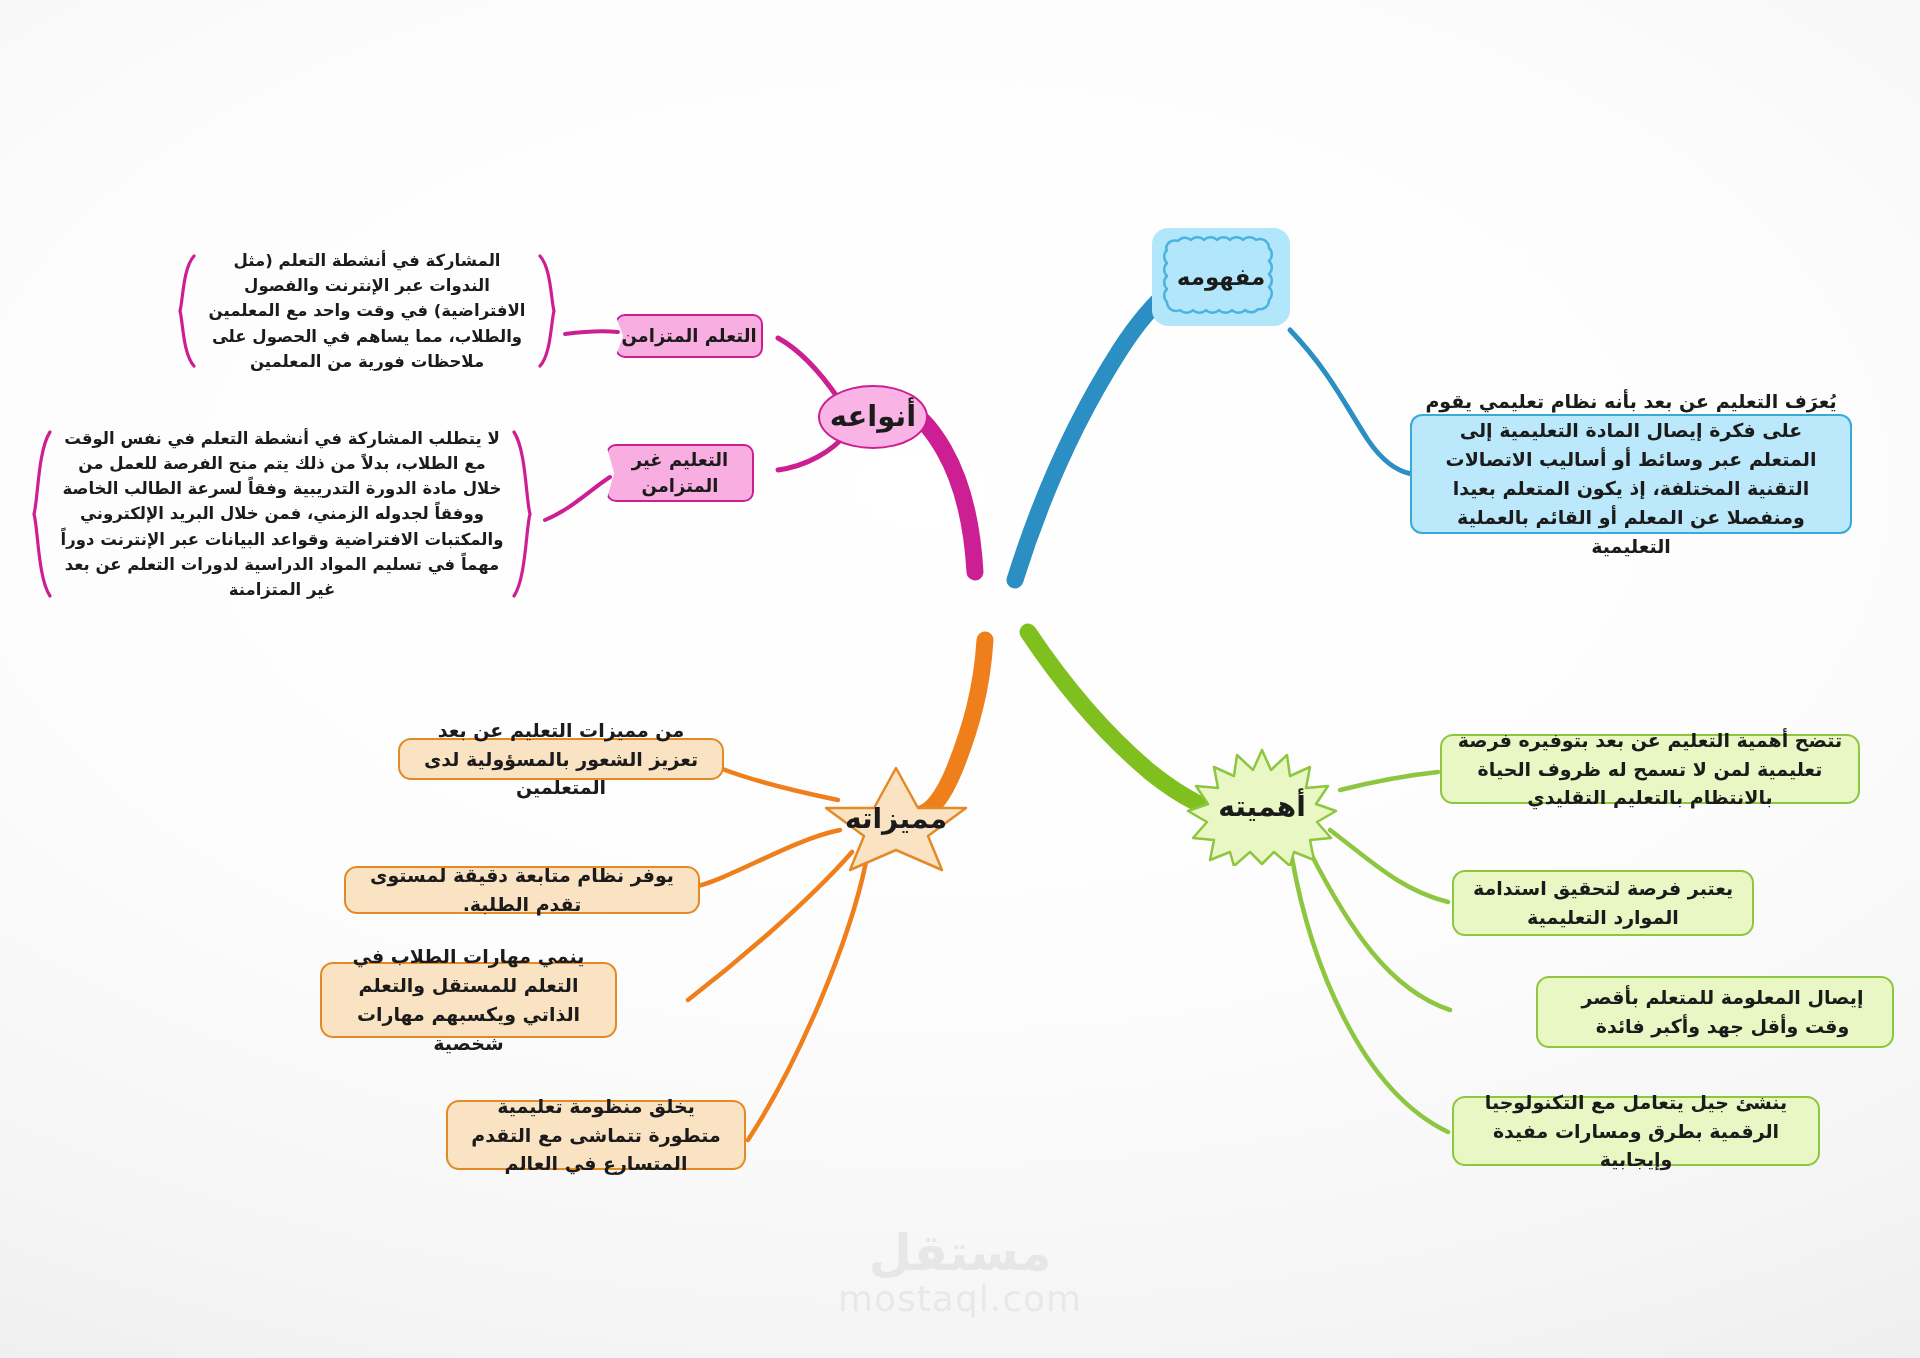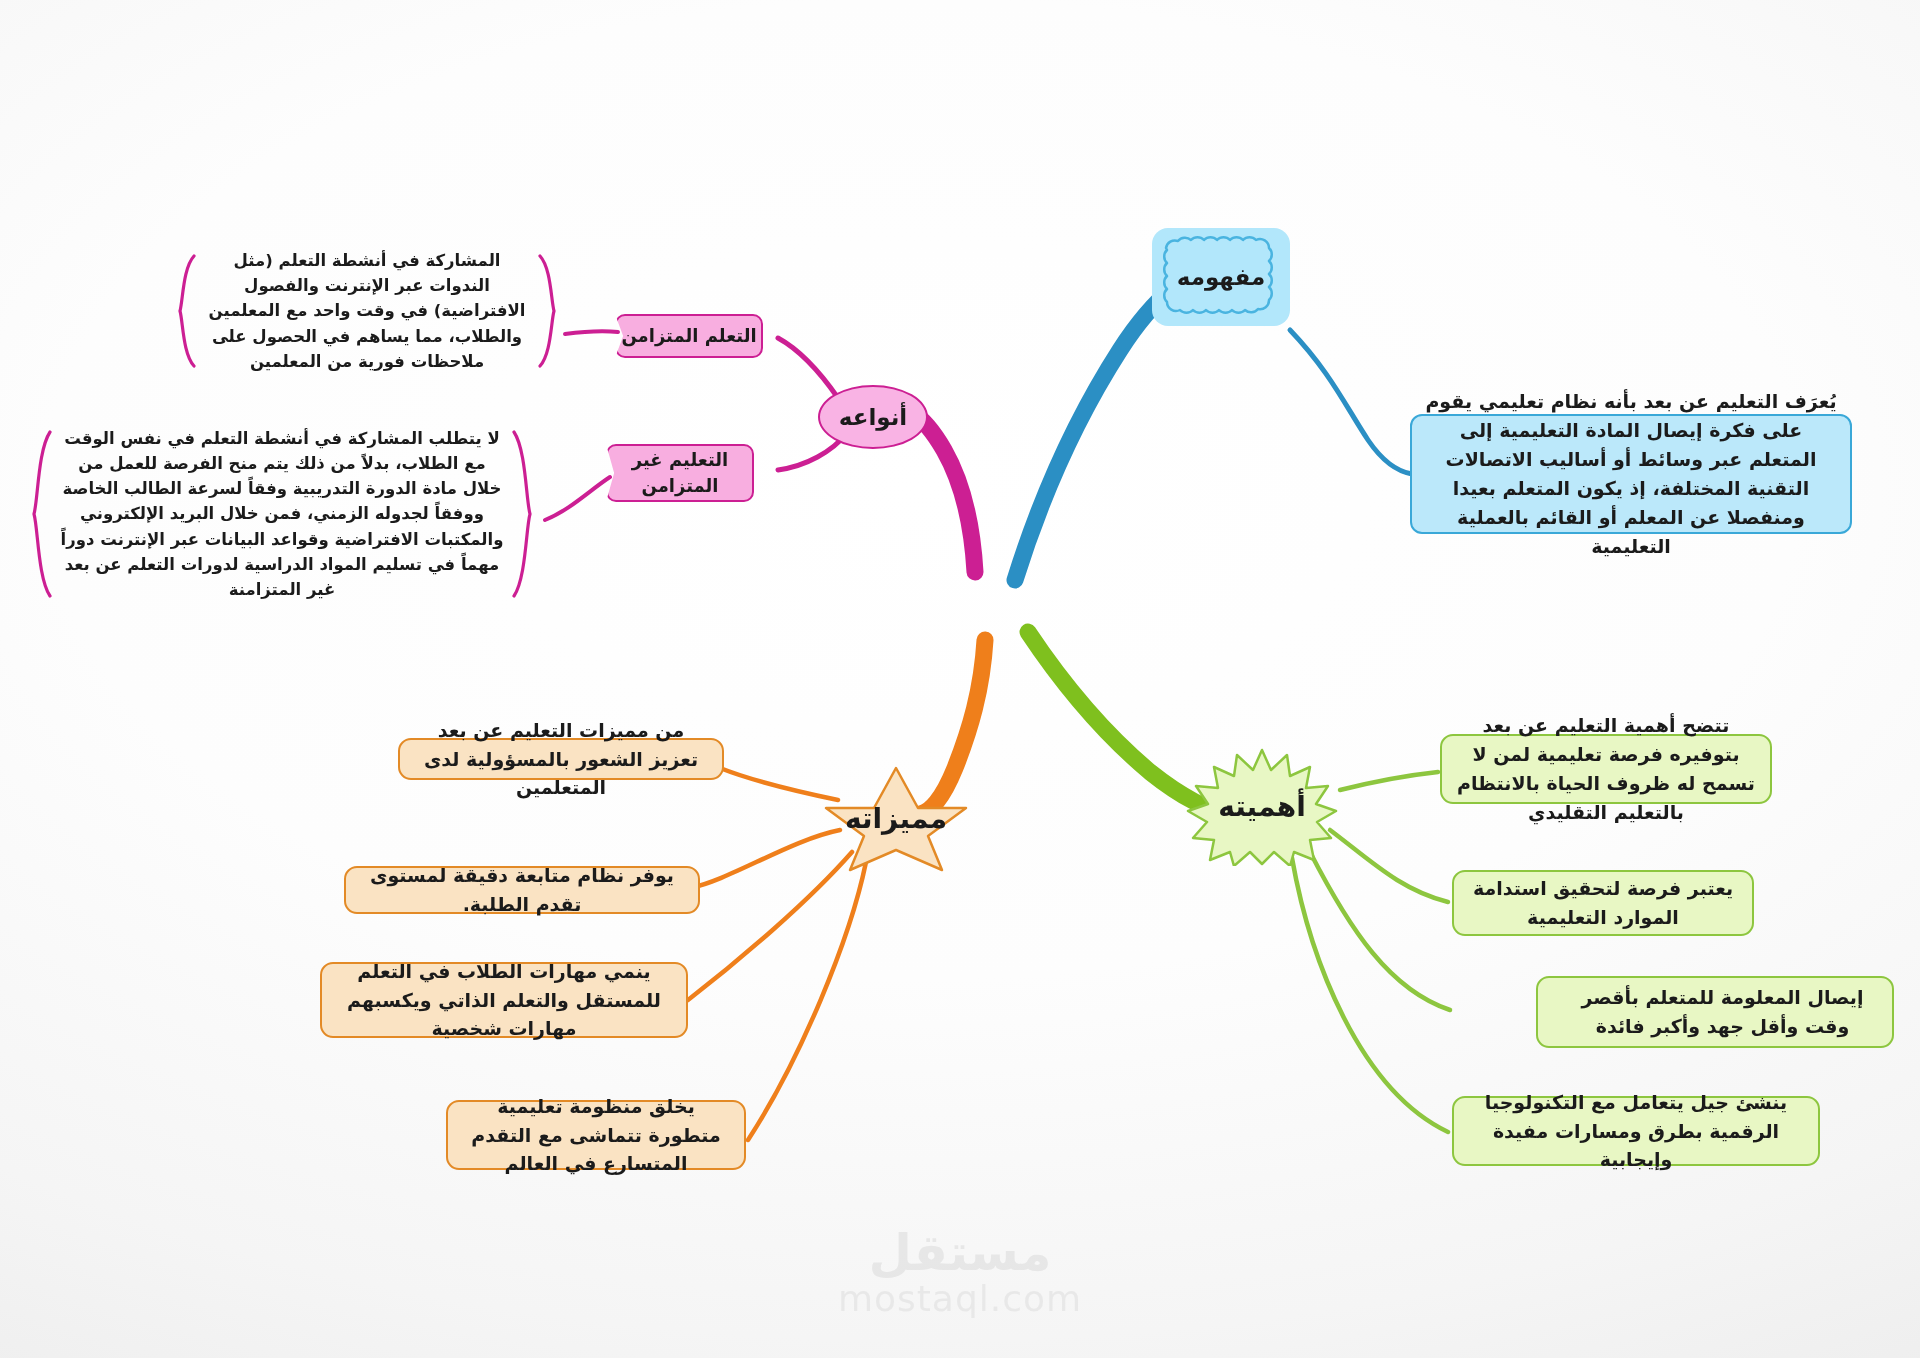--- a/index.html
+++ b/index.html
@@ -46,21 +46,21 @@
     font-size: 25px;
     letter-spacing: 1px;
     z-index: 30;
   }
 
   
   .head-ellipse {
     border-radius: 50%;
     background: #f9b3e4;
     border: 2.5px solid #cc1f93;
-    font-size: 23px;
+    font-size: 29px;
     z-index: 20;
   }
   .cloud {
     background: #b2e7fb;
     font-size: 23px;
     z-index: 20;
     border-radius: 16px;
     filter: drop-shadow(0 0 0 transparent);
   }
   .cloud .cloud-svg { position: absolute; inset: 0; width: 100%; height: 100%; }
@@ -233,38 +233,38 @@
   </div>
 
   <div class="node leaf leaf-orange" style="left:398px; top:738px; width:326px; height:42px;">
     <span>من مميزات التعليم عن بعد تعزيز الشعور بالمسؤولية لدى المتعلمين</span>
   </div>
 
   <div class="node leaf leaf-orange" style="left:344px; top:866px; width:356px; height:48px;">
     <span>يوفر نظام متابعة دقيقة لمستوى تقدم الطلبة.</span>
   </div>
 
-  <div class="node leaf leaf-orange" style="left:320px; top:962px; width:368px; height:76px;">
+  <div class="node leaf leaf-orange" style="left:320px; top:962px; width:297px; height:76px;">
     <span>ينمي مهارات الطلاب في التعلم للمستقل والتعلم الذاتي ويكسبهم مهارات شخصية</span>
   </div>
 
   <div class="node leaf leaf-orange" style="left:446px; top:1100px; width:300px; height:70px;">
     <span>يخلق منظومة تعليمية متطورة تتماشى مع التقدم المتسارع في العالم</span>
   </div>
 
   <div class="node starburst" style="left:1186px; top:748px; width:152px; height:118px;">
     <svg class="shape-svg" viewBox="0 0 152 118" xmlns="http://www.w3.org/2000/svg">
       <path d="M76,2 L85,22 L101,7 L104,28 L124,19 L120,40 L142,38 L130,56 L150,63 L131,74
                L145,90 L124,92 L128,112 L108,104 L104,118 L88,104 L76,116 L64,104 L48,118 L44,104
                L24,112 L28,92 L7,90 L21,74 L2,63 L22,56 L10,38 L32,40 L28,19 L48,28 L51,7 L67,22 Z" fill="#e8f7c4" stroke="#8dc63f" stroke-width="2.5" stroke-linejoin="round"></path>
     </svg>
     <span class="shape-label">أهميته</span>
   </div>
 
-  <div class="node leaf leaf-green" style="left:1440px; top:734px; width:332px; height:70px;">
+  <div class="node leaf leaf-green" style="left:1440px; top:734px; width:420px; height:70px;">
     <span>تتضح أهمية التعليم عن بعد بتوفيره فرصة تعليمية لمن لا تسمح له ظروف الحياة بالانتظام بالتعليم التقليدي</span>
   </div>
 
   <div class="node leaf leaf-green" style="left:1452px; top:870px; width:302px; height:66px;">
     <span>يعتبر فرصة لتحقيق استدامة الموارد التعليمية</span>
   </div>
 
   <div class="node leaf leaf-green" style="left:1536px; top:976px; width:358px; height:72px;padding-left:28px;">
     <span>إيصال المعلومة للمتعلم بأقصر وقت وأقل جهد وأكبر فائدة</span>
   </div>

